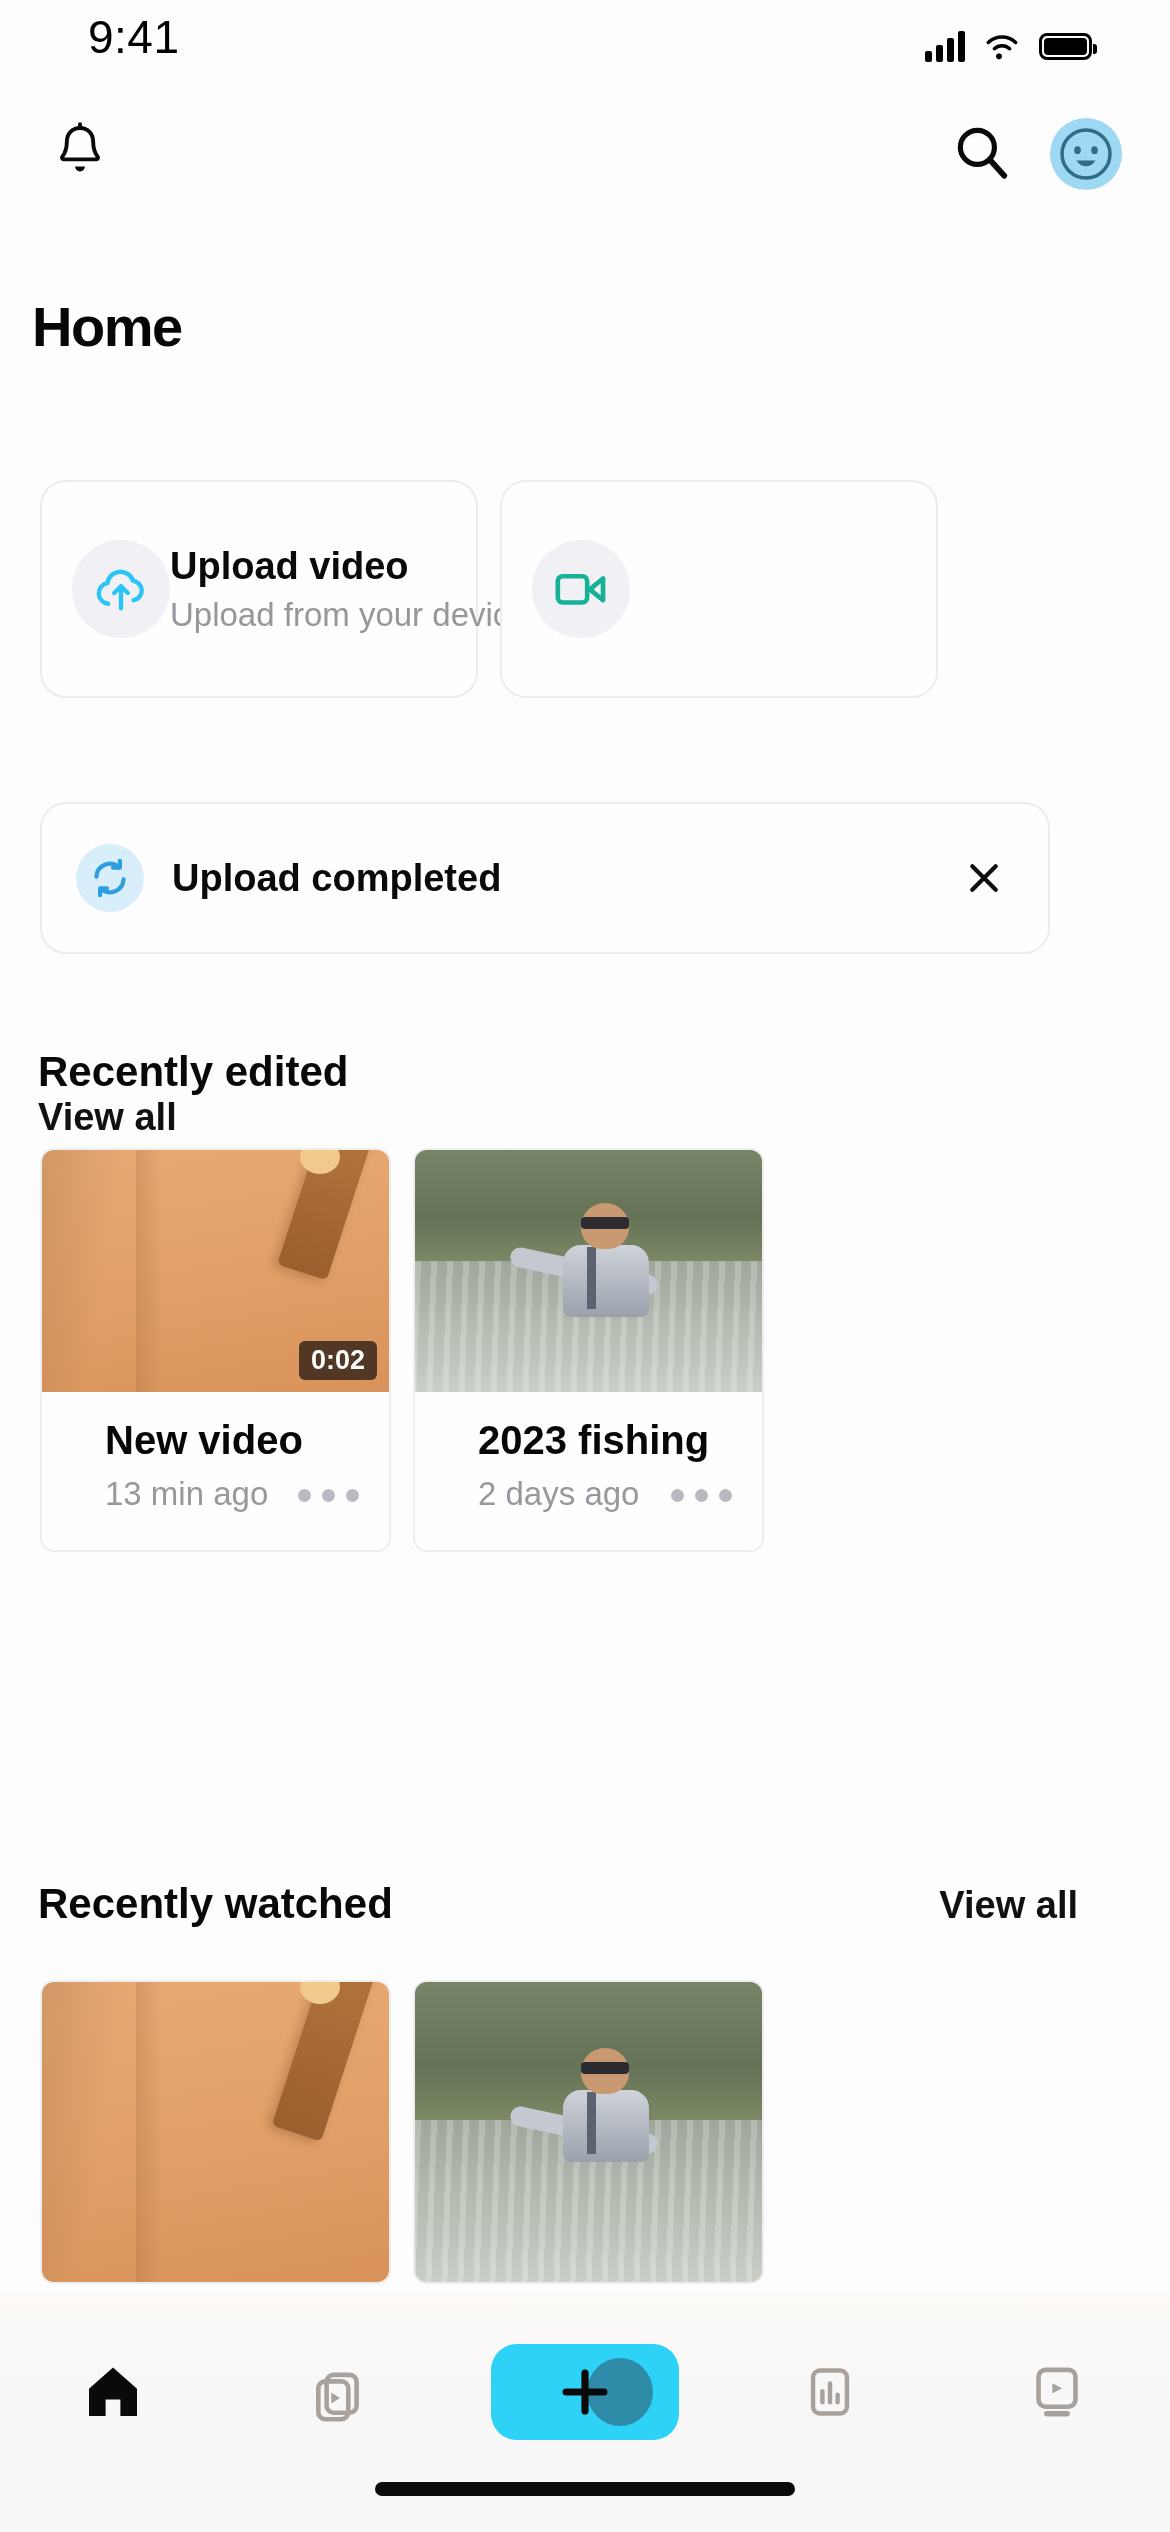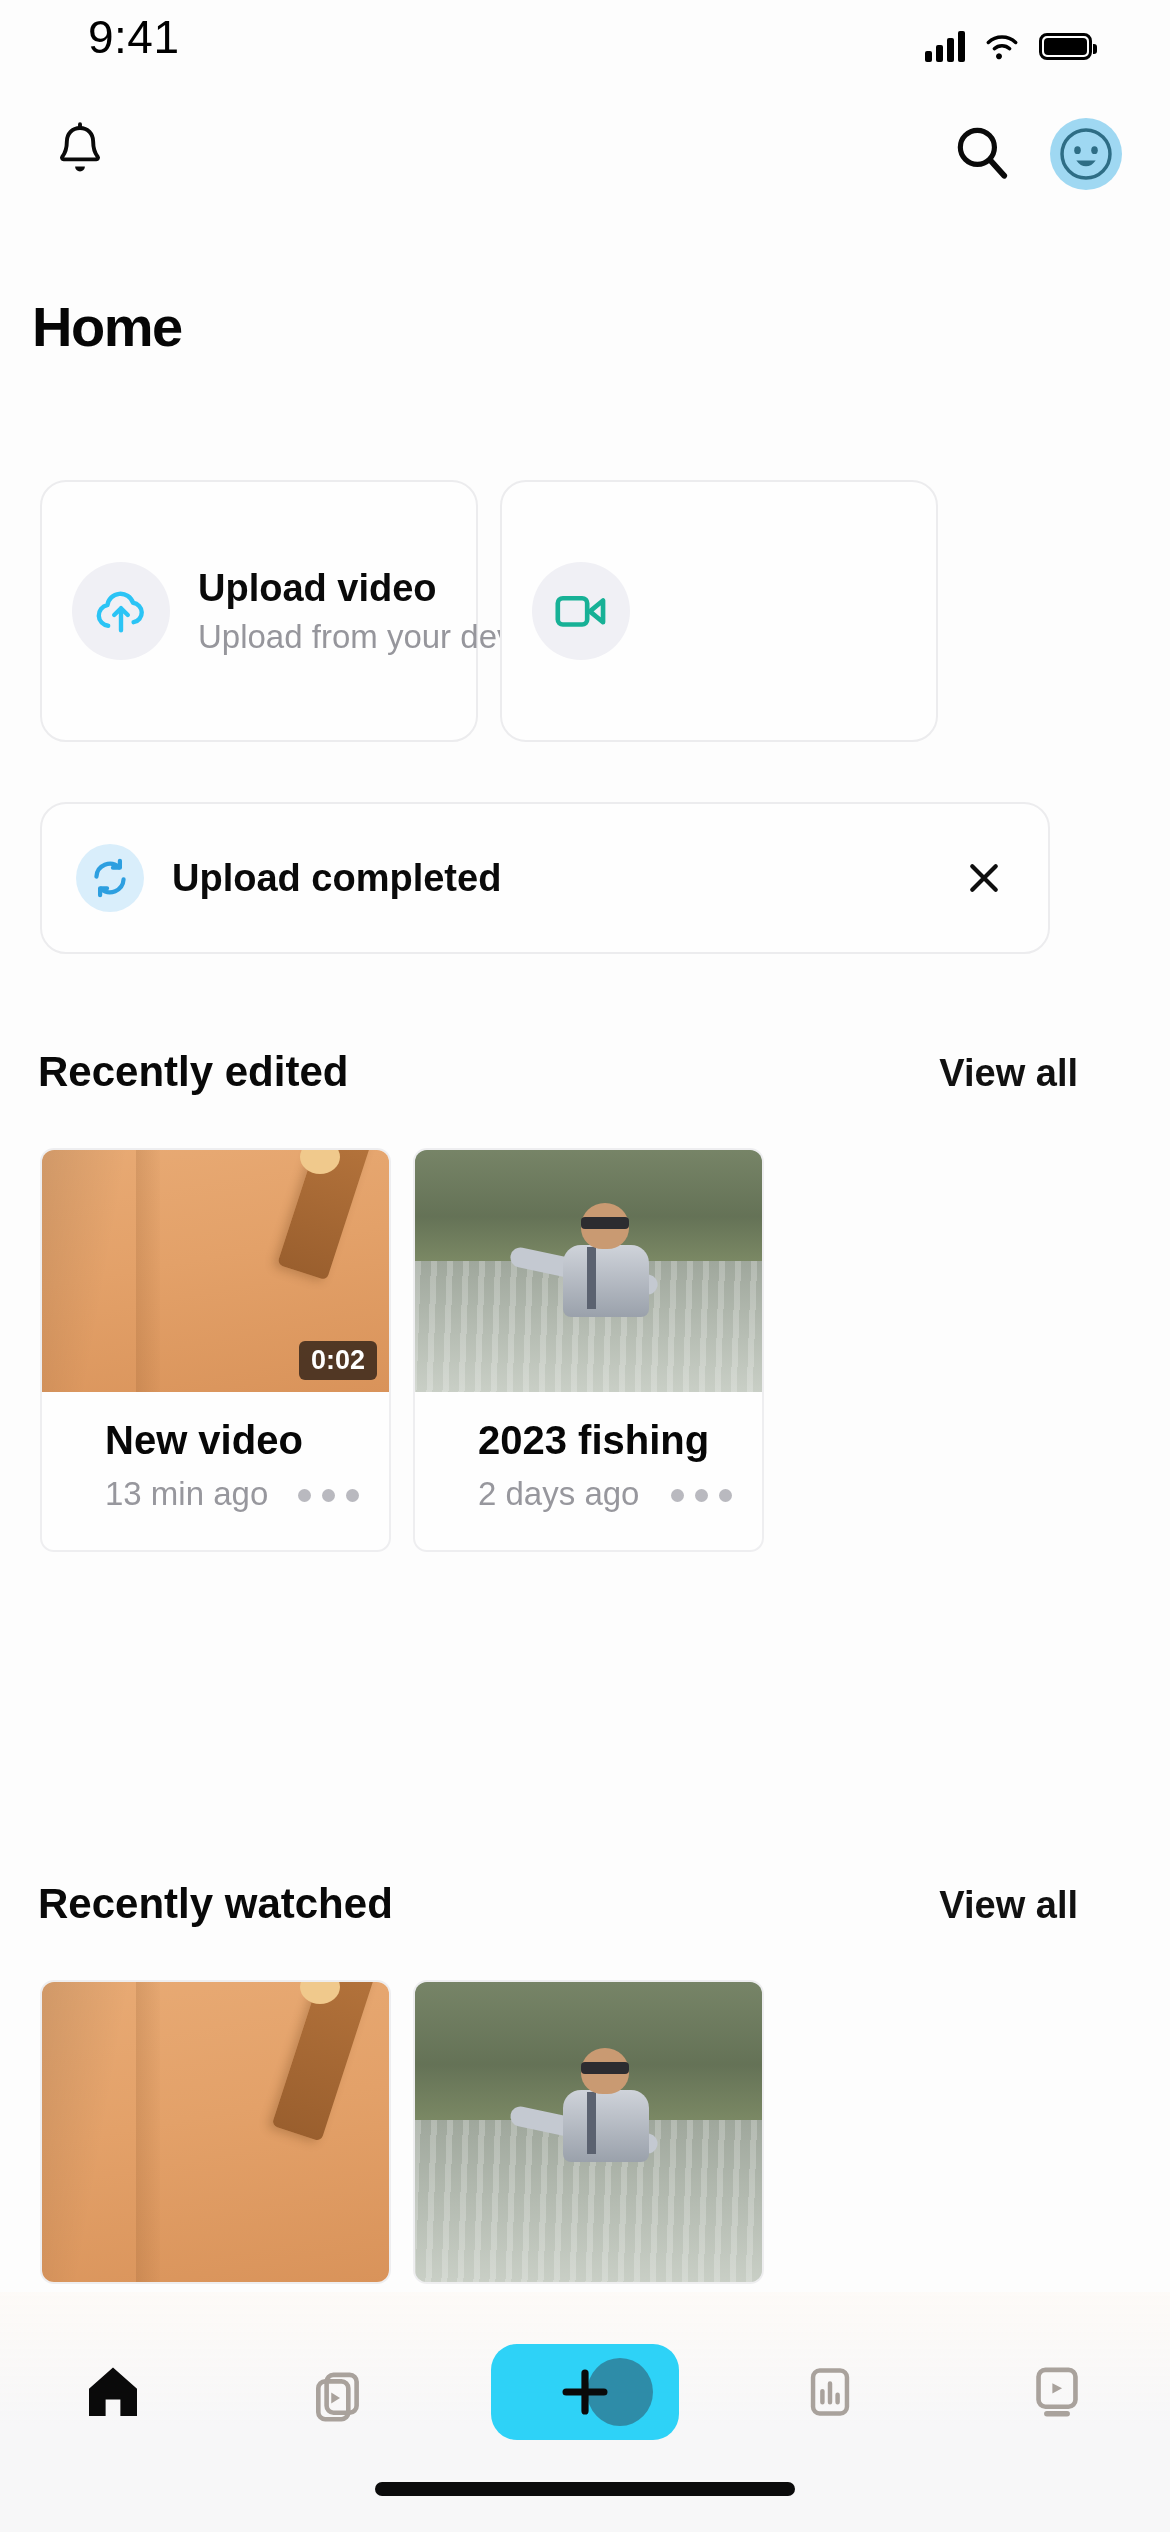--- a/index.html
+++ b/index.html
@@ -37,23 +37,23 @@
   }
 
   .page-title {
     position:absolute; left:32px; top:294px;
     font-size:56px; font-weight:700; color:#060606; letter-spacing:-1.5px;
   }
 
   
   .actions { position:absolute; left:40px; top:480px; display:flex; gap:22px; }
   .acard {
-    width:438px; height:262px; flex:0 0 auto;
+    width:438px; height:218px; flex:0 0 auto;
     background:#fefefe; border:2px solid #ececee; border-radius:26px;
-    display:flex; align-items:center; padding:0 30px; gap:28px;
+    display:flex; align-items:center; padding:0 30px; 
   }
   .acard .ico {
     width:98px; height:98px; border-radius:50%; background:#f0f0f5;
     display:flex; align-items:center; justify-content:center; flex:0 0 auto;
   }
   .acard .txt { min-width:0; }
   .acard .t1 { font-size:38px; font-weight:700; color:#0a0a0a; white-space:nowrap; margin-bottom:8px; }
   .acard .t2 { font-size:33px; color:#96969c; white-space:nowrap; }
 
   
@@ -242,21 +242,21 @@
       </svg>
     </div>
     <div class="btxt">Upload completed</div>
     <div class="close">
       <svg width="44" height="44" viewBox="0 0 24 24">
         <path d="M5.6 5.6 18.4 18.4M18.4 5.6 5.6 18.4" stroke="#0e0e0e" stroke-width="2.3" stroke-linecap="round"></path>
       </svg>
     </div>
   </div>
 
-  <div class="sec-head" style="top:1048px;">
+  <div class="sec-head" style="top:1048px;flex-direction:column;">
     <div class="sec-title">Recently edited</div>
     <div class="sec-link">View all</div>
   </div>
 
   <div class="row" style="top:1148px;">
     <div class="vcard">
       <div class="thumb">
         <div class="th-wood">
             <div class="stick"></div>
             <div class="knob"></div>

